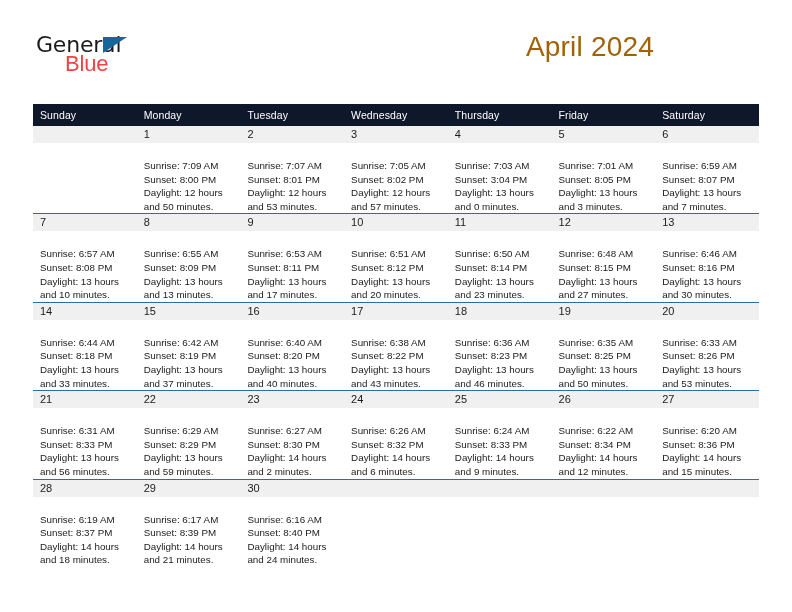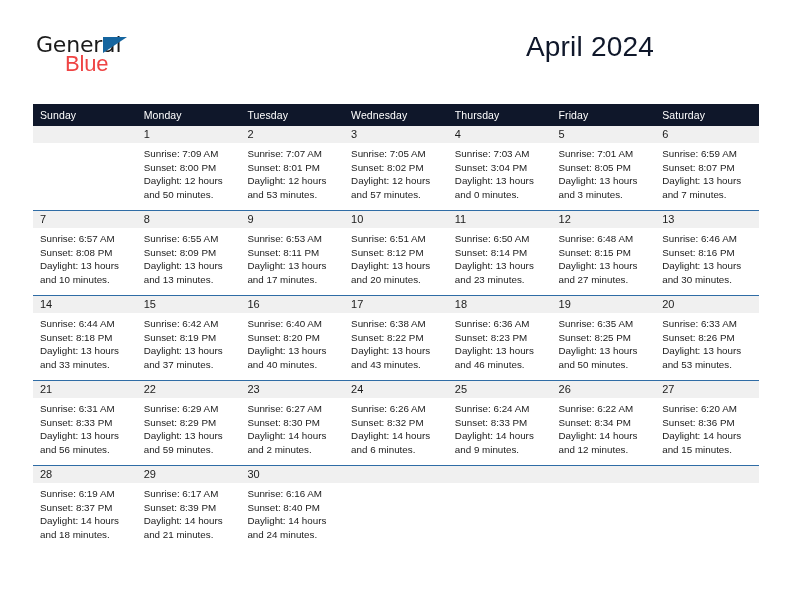--- a/index.html
+++ b/index.html
@@ -67,21 +67,21 @@
   }
   .title-block {
     position: absolute;
     right: 38px;
     top: 32px;
     text-align: right;
   }
   .month-title {
     font-size: 28px;
     font-weight: normal;
-    color: #0f172a;
+    color: #a16207;
     line-height: 1.05;
     letter-spacing: 0.2px;
   }
   .location {
     margin-top: 10px;
     font-size: 14.5px;
     color: #1b1b1b;
     letter-spacing: 0.1px;
   }
 
@@ -117,21 +117,21 @@
   .daynum {
     background: #f0f0f0;
     height: 17px;
     line-height: 17px;
     font-size: 11px;
     color: #1b1b1b;
     padding-left: 7px;
     box-sizing: border-box;
   }
   .details {
-    padding: 4px 6px 0 7px;
+    padding: 16px 6px 0 7px;
     font-size: 9.8px;
     line-height: 13.6px;
     color: #1b1b1b;
   }
   .details div {
     white-space: nowrap;
   }
   .empty .daynum {
     background: #f0f0f0;
   }

